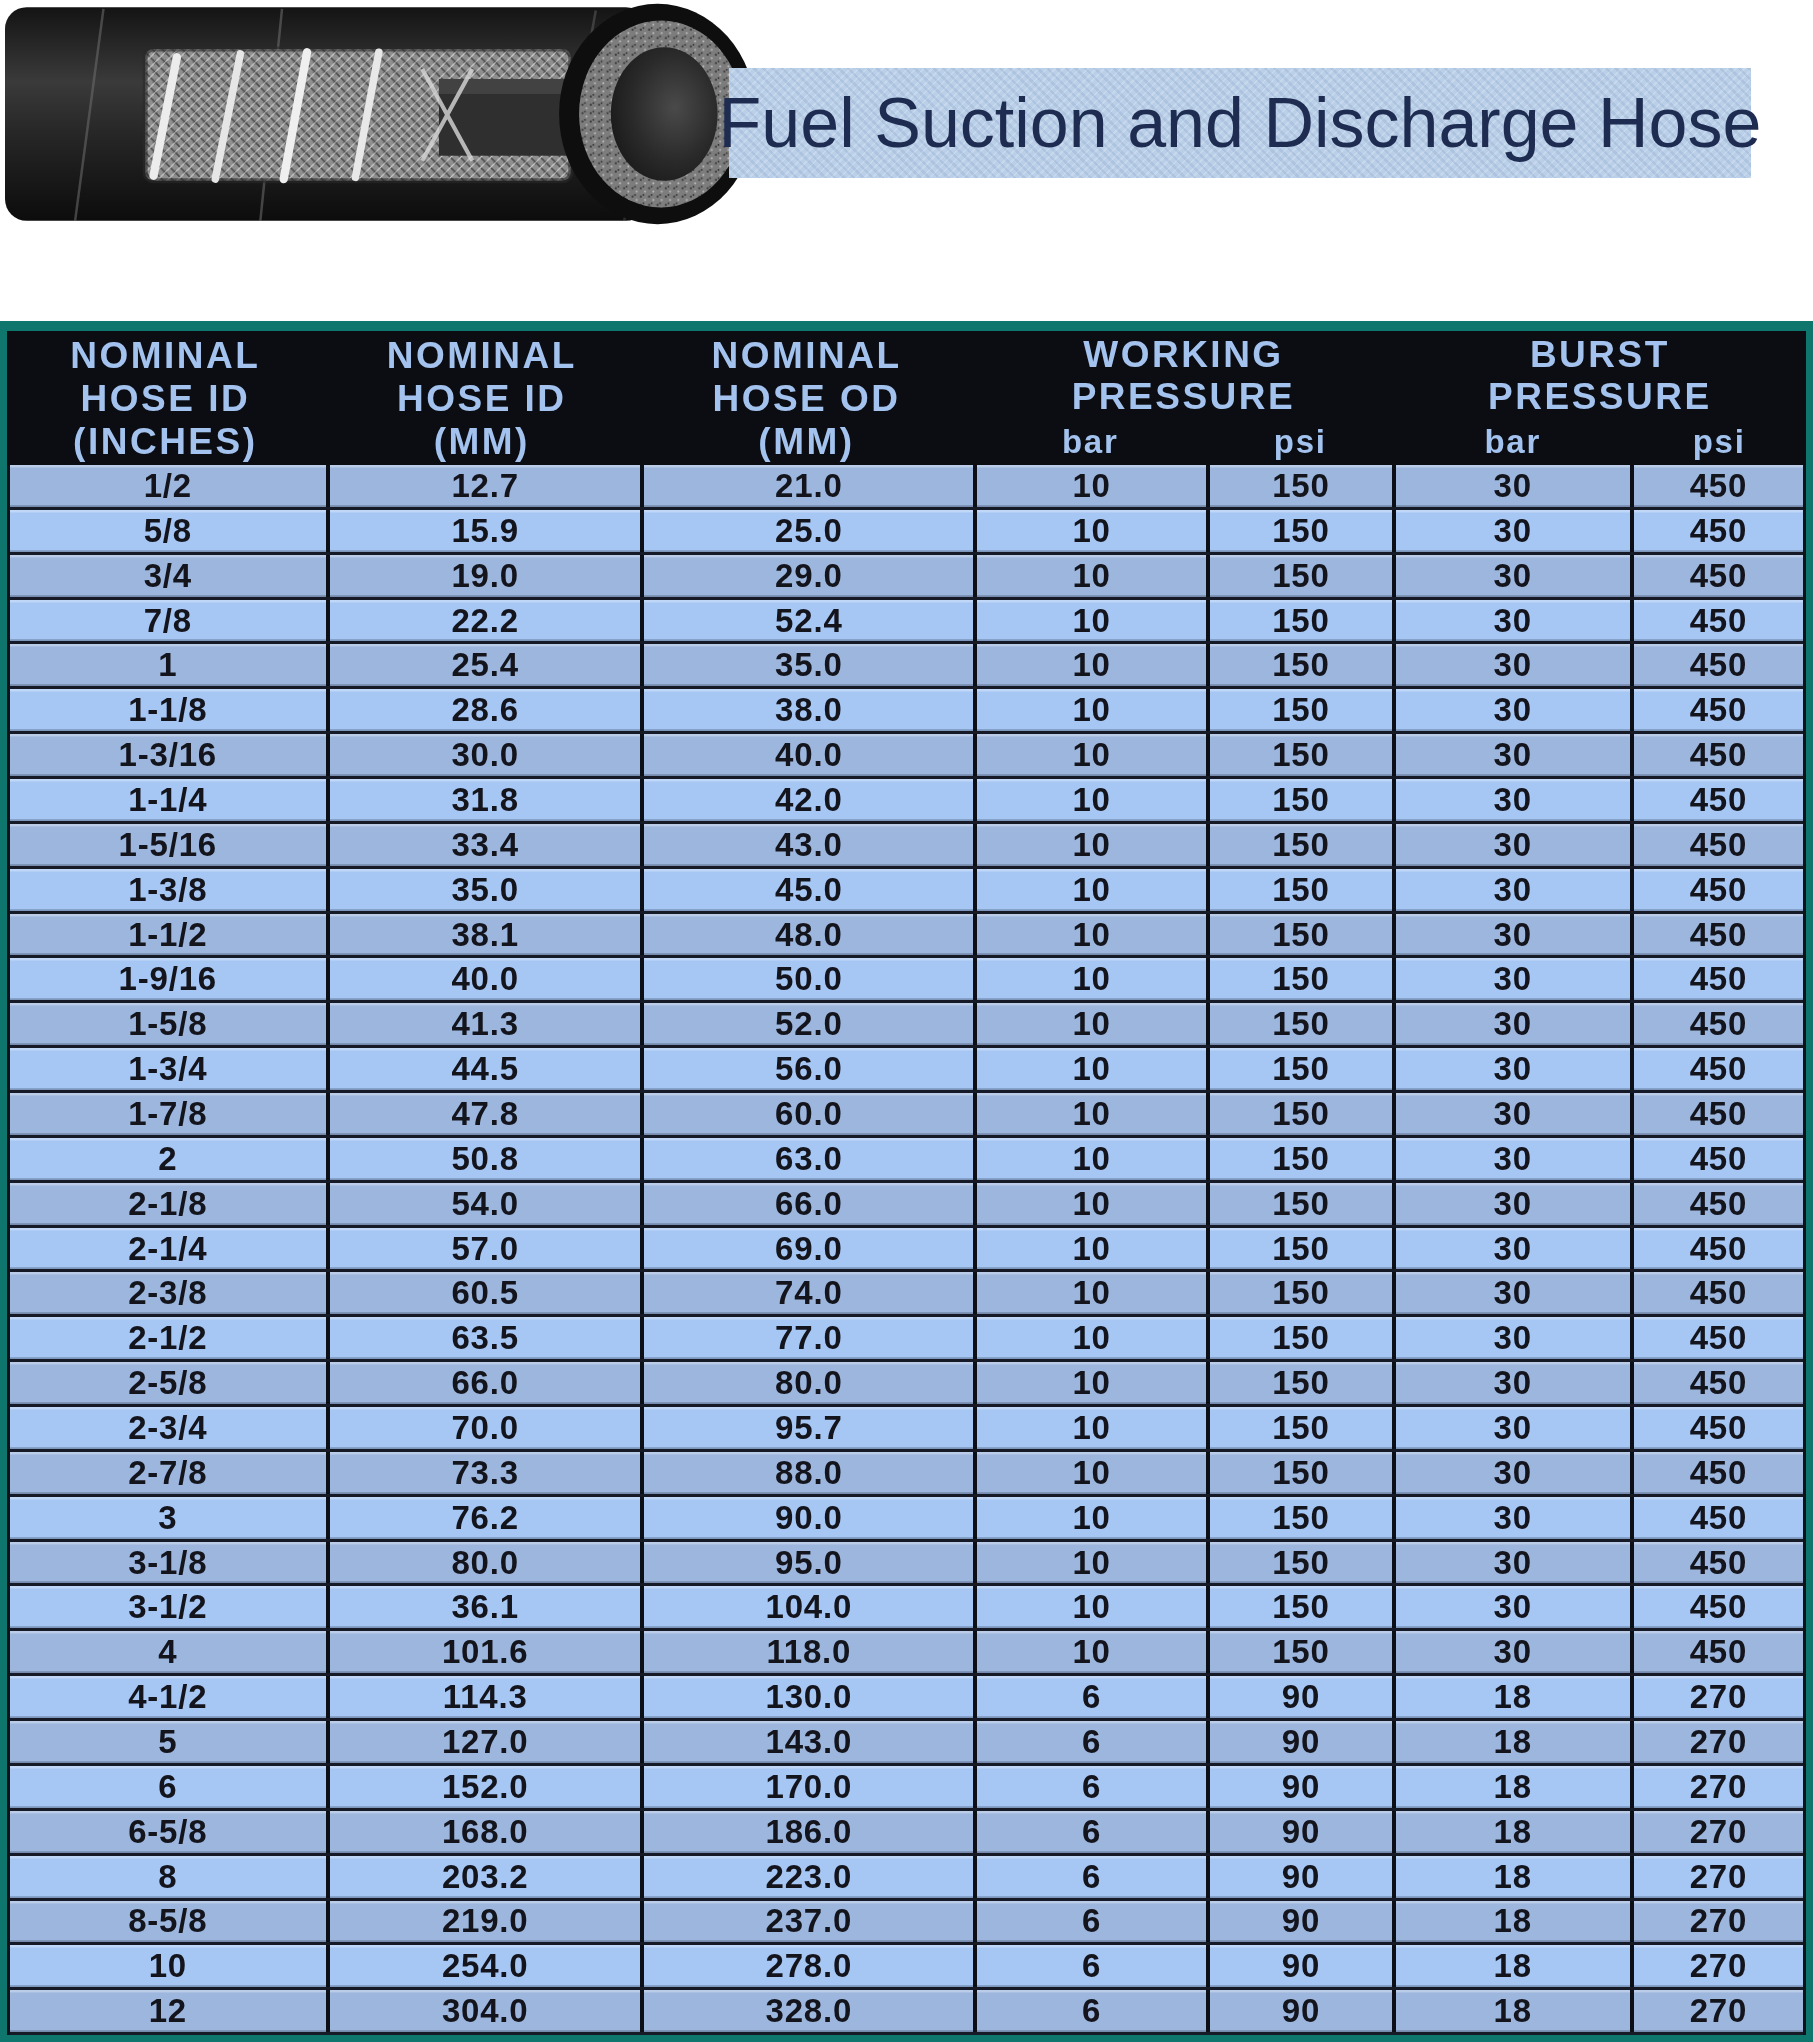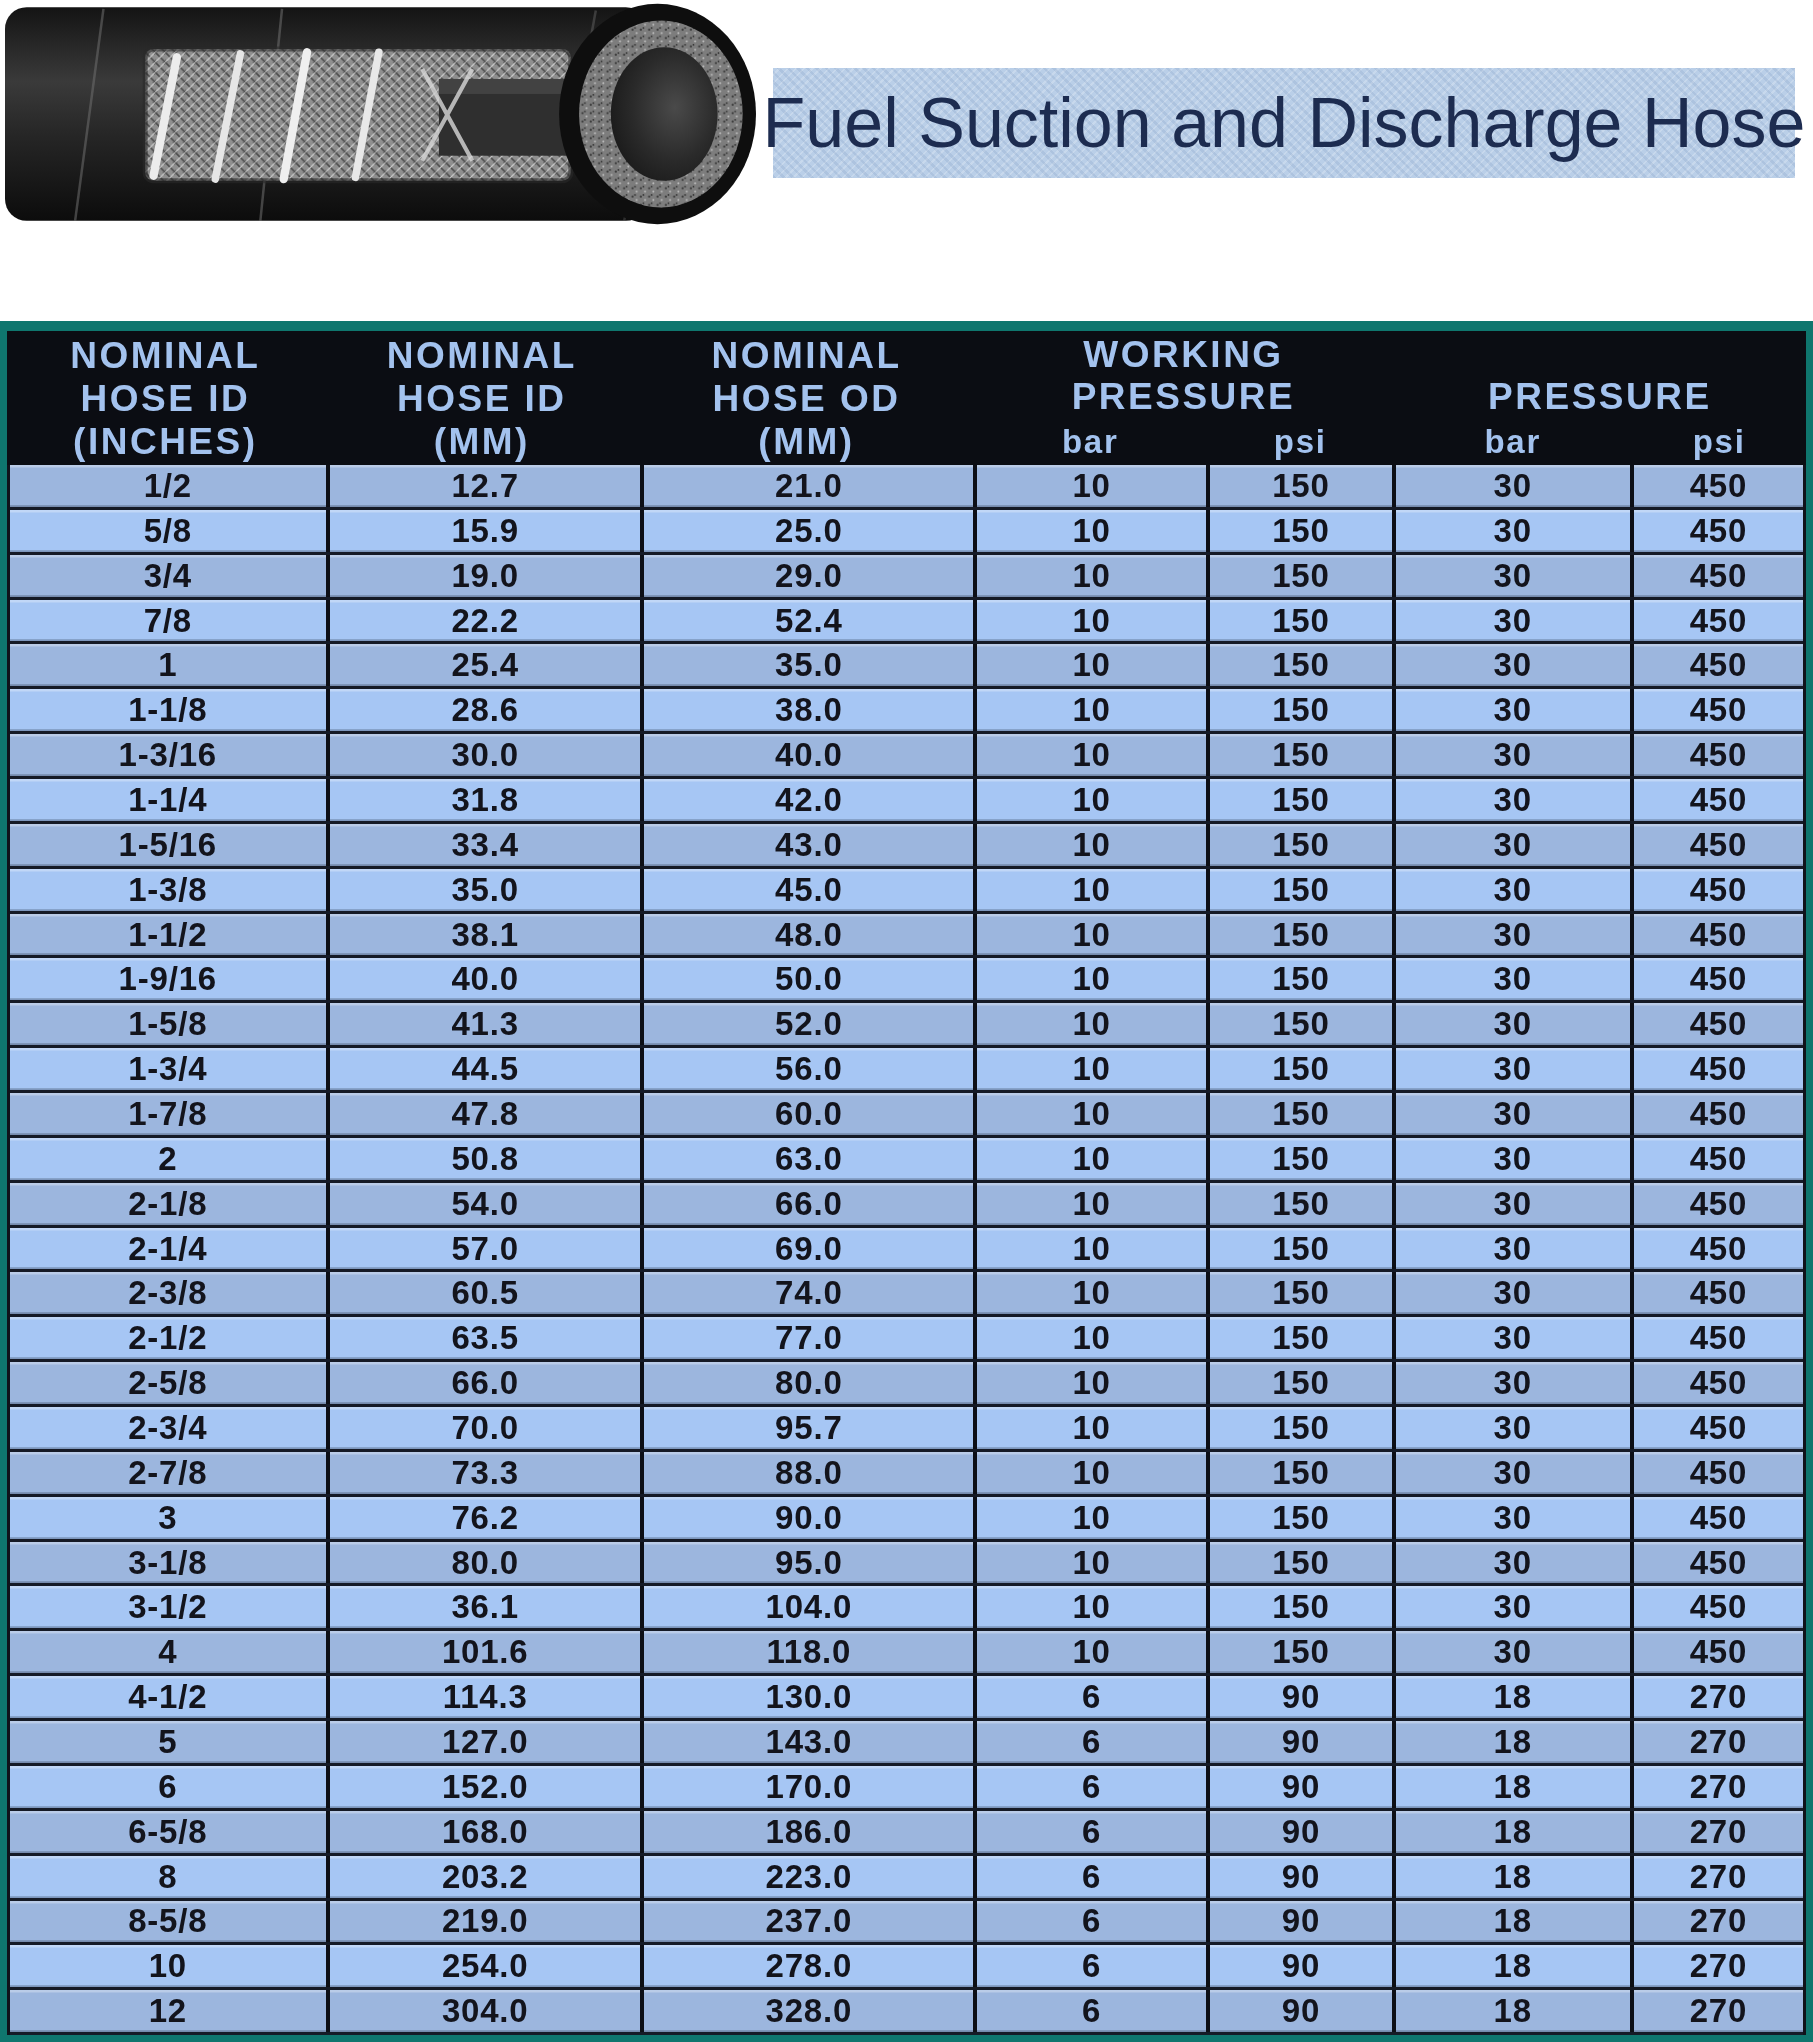--- a/index.html
+++ b/index.html
@@ -4,21 +4,21 @@
 <style>
   html,body{margin:0;padding:0;}
   body{
     width:1813px;height:2043px;overflow:hidden;position:relative;
     background:#ffffff;font-family:"Liberation Sans",sans-serif;
   }
   
   .hose{position:absolute;left:5px;top:1.7px;width:751px;height:224px;}
   
   .banner{
-    position:absolute;left:773px;top:68px;width:1022px;height:110px;
+    position:absolute;left:729px;top:68px;width:1022px;height:110px;
     background-color:#bacfe8;
     background-image:
       repeating-linear-gradient(45deg, rgba(92,122,168,.14) 0 2.5px, rgba(0,0,0,0) 2.5px 6.7px),
       repeating-linear-gradient(-45deg, rgba(255,255,255,.20) 0 1.7px, rgba(0,0,0,0) 1.7px 5.8px);
     display:flex;align-items:center;justify-content:center;
   }
   .banner-title{
     font-size:70px;color:#1d2c50;letter-spacing:0px;white-space:nowrap;
     font-weight:400;
   }
@@ -140,20 +140,21 @@
     <div class="h-stack" style="grid-column:3">
       <div>NOMINAL</div>
       <div>HOSE OD</div>
       <div>(MM)</div>
     </div>
     <div class="h-group h-working">
       <div>WORKING</div>
       <div>PRESSURE</div>
     </div>
     <div class="h-group h-burst">
+      <div>BURST</div>
       <div>PRESSURE</div>
     </div>
     <div class="h-unit u-wbar">bar</div>
     <div class="h-unit u-wpsi">psi</div>
     <div class="h-unit u-bbar">bar</div>
     <div class="h-unit u-bpsi">psi</div>
   </div>
   <div class="tbody">
       <div class="trow dark">
         <div class="tcell">1/2</div>

